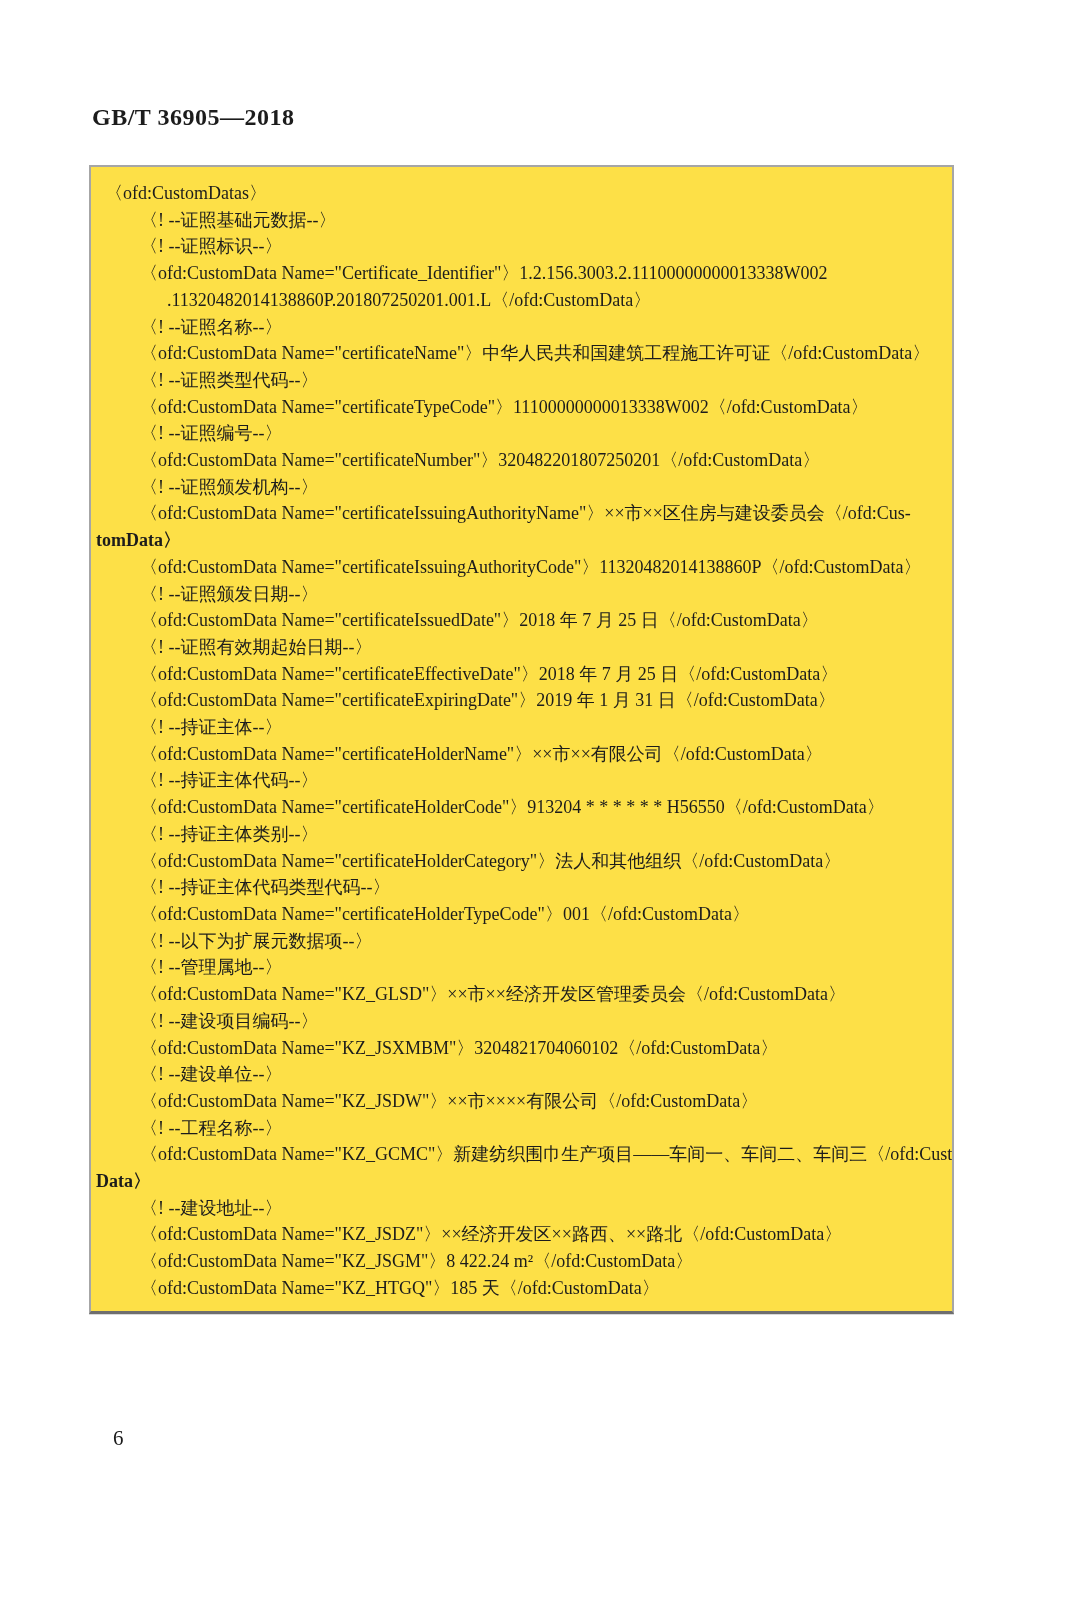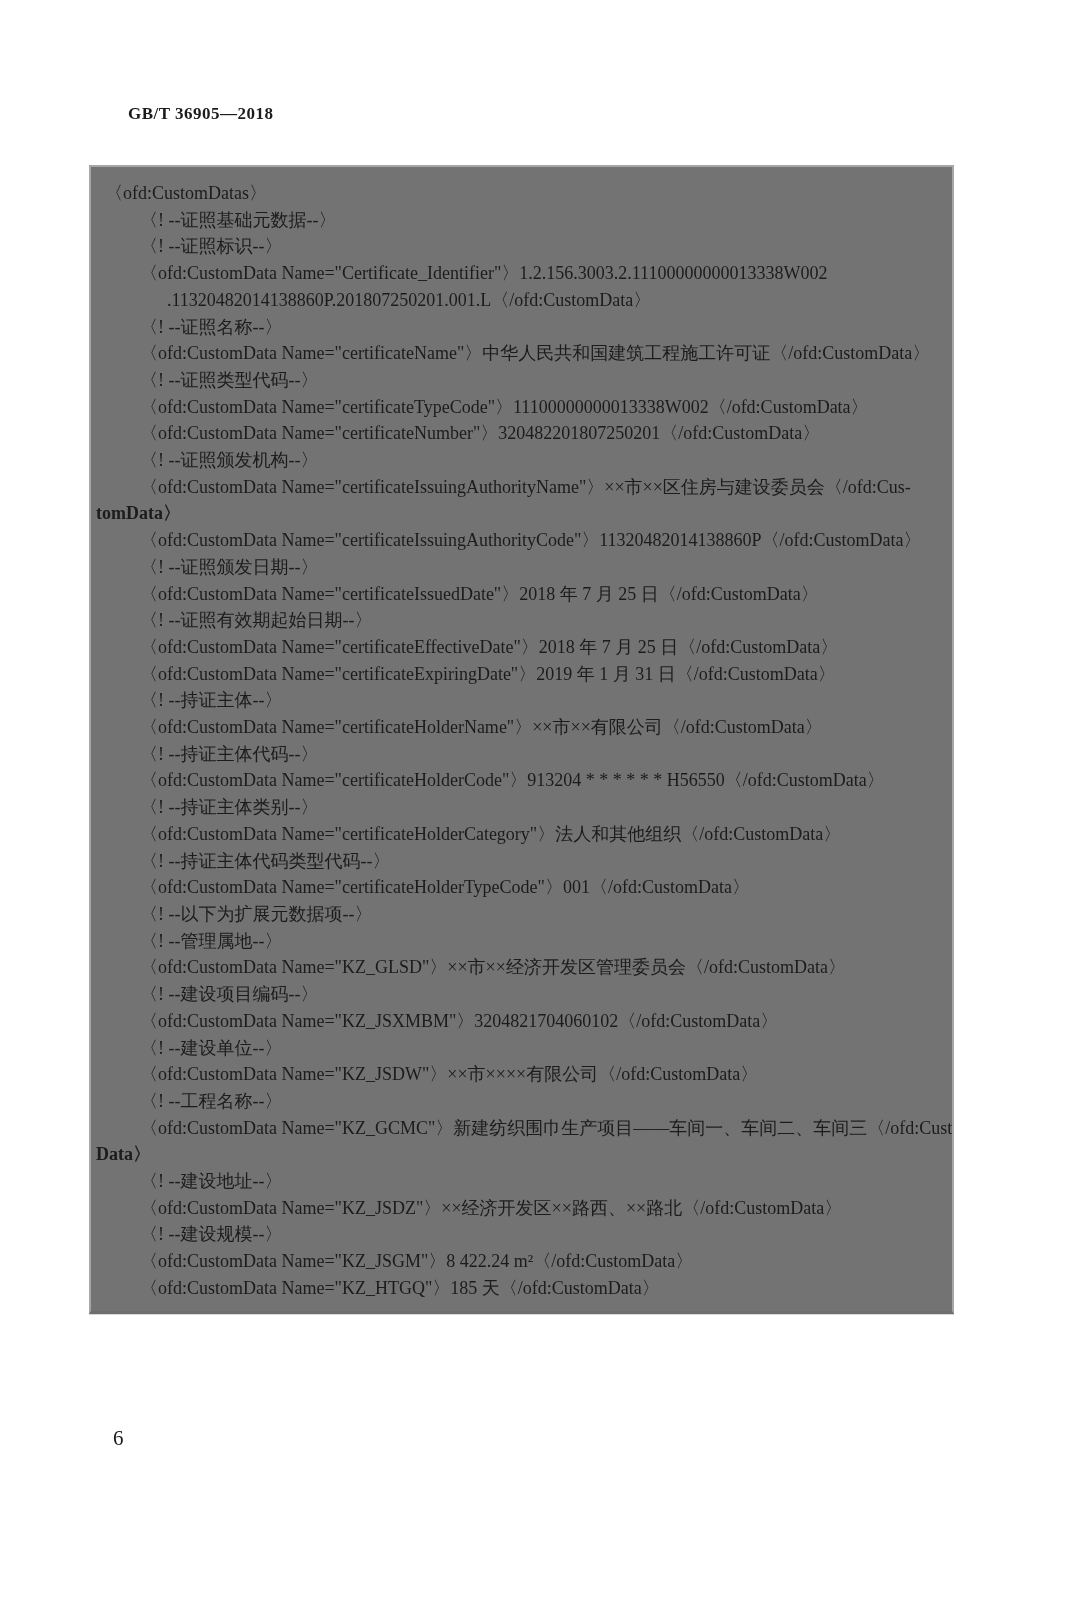--- a/index.html
+++ b/index.html
@@ -12,34 +12,33 @@
     background: #ffffff;
     position: relative;
     font-family: "Liberation Serif", "DejaVu Serif", serif;
     color: #1c1c1c;
     overflow: hidden;
   }
   .std-header {
     position: absolute;
     left: 92px;
     top: 104px;
-    font-size: 17px;
+    font-size: 24px;
     font-weight: 700;
     letter-spacing: 0.5px;
     white-space: nowrap;
-    margin-left: 36px;
   }
   .codebox {
     position: absolute;
     left: 89px;
     top: 165px;
     width: 851px;
     border: 2px solid #a6a6a6;
     border-bottom: 3px solid #6e6e6e;
-    background: #737373;
+    background: #fde047;
     padding: 13px 6px 9px 4px;
     overflow: hidden;
     box-shadow: 0 1px 0 #d9d9d9;
   }
   .code-line {
     font-size: 18px;
     line-height: 26.7px;
     white-space: nowrap;
     color: #1c1c1c;
   }
@@ -63,20 +62,21 @@
 <div class="codebox">
     <div class="code-line l0">〈ofd:CustomDatas〉</div>
     <div class="code-line l1">〈! --证照基础元数据--〉</div>
     <div class="code-line l1">〈! --证照标识--〉</div>
     <div class="code-line l1">〈ofd:CustomData Name="Certificate_Identifier"〉1.2.156.3003.2.11100000000013338W002</div>
     <div class="code-line cont">.11320482014138860P.201807250201.001.L〈/ofd:CustomData〉</div>
     <div class="code-line l1">〈! --证照名称--〉</div>
     <div class="code-line l1">〈ofd:CustomData Name="certificateName"〉中华人民共和国建筑工程施工许可证〈/ofd:CustomData〉</div>
     <div class="code-line l1">〈! --证照类型代码--〉</div>
     <div class="code-line l1">〈ofd:CustomData Name="certificateTypeCode"〉11100000000013338W002〈/ofd:CustomData〉</div>
+    <div class="code-line l1">〈! --证照编号--〉</div>
     <div class="code-line l1">〈ofd:CustomData Name="certificateNumber"〉320482201807250201〈/ofd:CustomData〉</div>
     <div class="code-line l1">〈! --证照颁发机构--〉</div>
     <div class="code-line l1">〈ofd:CustomData Name="certificateIssuingAuthorityName"〉××市××区住房与建设委员会〈/ofd:Cus-</div>
     <div class="code-line wrap">tomData〉</div>
     <div class="code-line l1">〈ofd:CustomData Name="certificateIssuingAuthorityCode"〉11320482014138860P〈/ofd:CustomData〉</div>
     <div class="code-line l1">〈! --证照颁发日期--〉</div>
     <div class="code-line l1">〈ofd:CustomData Name="certificateIssuedDate"〉2018 年 7 月 25 日〈/ofd:CustomData〉</div>
     <div class="code-line l1">〈! --证照有效期起始日期--〉</div>
     <div class="code-line l1">〈ofd:CustomData Name="certificateEffectiveDate"〉2018 年 7 月 25 日〈/ofd:CustomData〉</div>
     <div class="code-line l1">〈ofd:CustomData Name="certificateExpiringDate"〉2019 年 1 月 31 日〈/ofd:CustomData〉</div>
@@ -93,18 +93,17 @@
     <div class="code-line l1">〈ofd:CustomData Name="KZ_GLSD"〉××市××经济开发区管理委员会〈/ofd:CustomData〉</div>
     <div class="code-line l1">〈! --建设项目编码--〉</div>
     <div class="code-line l1">〈ofd:CustomData Name="KZ_JSXMBM"〉3204821704060102〈/ofd:CustomData〉</div>
     <div class="code-line l1">〈! --建设单位--〉</div>
     <div class="code-line l1">〈ofd:CustomData Name="KZ_JSDW"〉××市××××有限公司〈/ofd:CustomData〉</div>
     <div class="code-line l1">〈! --工程名称--〉</div>
     <div class="code-line l1">〈ofd:CustomData Name="KZ_GCMC"〉新建纺织围巾生产项目——车间一、车间二、车间三〈/ofd:Custom-</div>
     <div class="code-line wrap">Data〉</div>
     <div class="code-line l1">〈! --建设地址--〉</div>
     <div class="code-line l1">〈ofd:CustomData Name="KZ_JSDZ"〉××经济开发区××路西、××路北〈/ofd:CustomData〉</div>
-    <div class="code-line l1">〈! --建设规模--〉</div>
     <div class="code-line l1">〈ofd:CustomData Name="KZ_JSGM"〉8 422.24 m²〈/ofd:CustomData〉</div>
     <div class="code-line l1">〈ofd:CustomData Name="KZ_HTGQ"〉185 天〈/ofd:CustomData〉</div>
   </div>
 
 <div class="page-number">6</div>
 
 </body></html>

